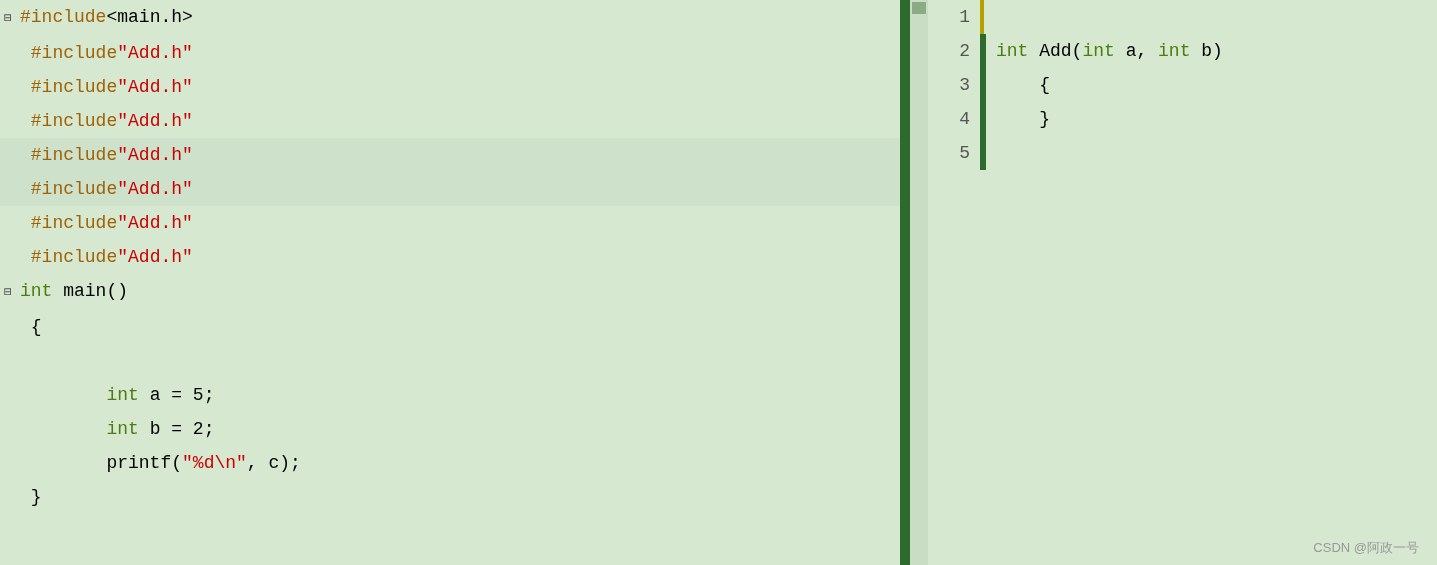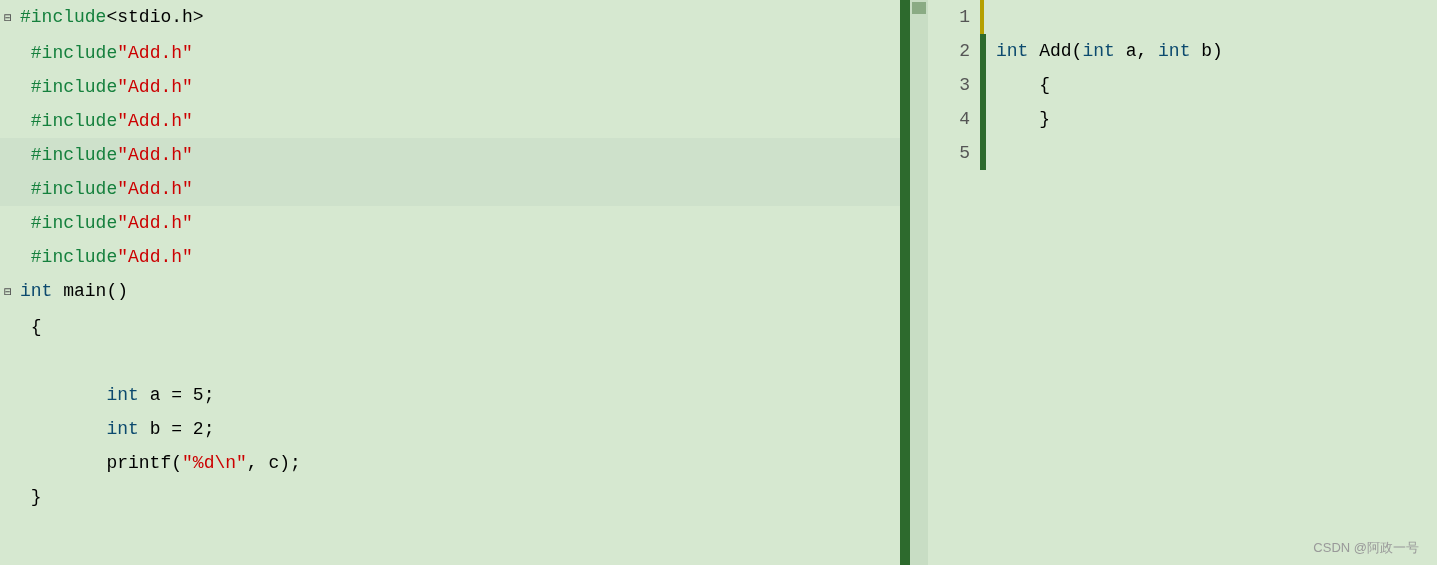--- a/index.html
+++ b/index.html
@@ -87,21 +87,21 @@
       font-size: 13px;
     }
   </style>
 </head>
 <body>
 
 <div class="editor-container">
 
   <div class="left-panel">
     <div class="code-area" id="left-code">
-        <div class="code-line"><span style="width: 16px; display: inline-block; color: rgb(85, 85, 85); font-size: 13px; cursor: pointer; flex-shrink: 0;">⊟</span><span><span class="kw-directive">#include</span><span>&lt;</span><span>stdio.h</span><span>&gt;</span></span></div>
+        <div class="code-line"><span style="width: 16px; display: inline-block; color: rgb(85, 85, 85); font-size: 13px; cursor: pointer; flex-shrink: 0;">⊟</span><span><span class="kw-directive">#include</span><span>&lt;</span><span>main.h</span><span>&gt;</span></span></div>
         <div class="code-line"><span style="width: 16px; display: inline-block; color: rgb(85, 85, 85); font-size: 13px; cursor: pointer; flex-shrink: 0;"></span><span><span> </span><span class="kw-directive">#include</span><span class="str-red">"Add.h"</span></span></div>
         <div class="code-line"><span style="width: 16px; display: inline-block; color: rgb(85, 85, 85); font-size: 13px; cursor: pointer; flex-shrink: 0;"></span><span><span> </span><span class="kw-directive">#include</span><span class="str-red">"Add.h"</span></span></div>
         <div class="code-line"><span style="width: 16px; display: inline-block; color: rgb(85, 85, 85); font-size: 13px; cursor: pointer; flex-shrink: 0;"></span><span><span> </span><span class="kw-directive">#include</span><span class="str-red">"Add.h"</span></span></div>
         <div class="code-line highlighted"><span style="width: 16px; display: inline-block; color: rgb(85, 85, 85); font-size: 13px; cursor: pointer; flex-shrink: 0;"></span><span><span> </span><span class="kw-directive">#include</span><span class="str-red">"Add.h"</span></span></div>
         <div class="code-line highlighted"><span style="width: 16px; display: inline-block; color: rgb(85, 85, 85); font-size: 13px; cursor: pointer; flex-shrink: 0;"></span><span><span> </span><span class="kw-directive">#include</span><span class="str-red">"Add.h"</span></span></div>
         <div class="code-line"><span style="width: 16px; display: inline-block; color: rgb(85, 85, 85); font-size: 13px; cursor: pointer; flex-shrink: 0;"></span><span><span> </span><span class="kw-directive">#include</span><span class="str-red">"Add.h"</span></span></div>
         <div class="code-line"><span style="width: 16px; display: inline-block; color: rgb(85, 85, 85); font-size: 13px; cursor: pointer; flex-shrink: 0;"></span><span><span> </span><span class="kw-directive">#include</span><span class="str-red">"Add.h"</span></span></div>
         <div class="code-line"><span style="width: 16px; display: inline-block; color: rgb(85, 85, 85); font-size: 13px; cursor: pointer; flex-shrink: 0;">⊟</span><span><span class="kw-int">int</span><span> main()</span></span></div>
         <div class="code-line"><span style="width: 16px; display: inline-block; color: rgb(85, 85, 85); font-size: 13px; cursor: pointer; flex-shrink: 0;"></span><span><span> {</span></span></div>
         <div class="code-line"><span style="width: 16px; display: inline-block; color: rgb(85, 85, 85); font-size: 13px; cursor: pointer; flex-shrink: 0;"></span><span><span></span></span></div>
@@ -136,16 +136,16 @@
           <div style="white-space: pre; min-height: 34px; line-height: 34px; font-size: 18px; font-family: &quot;Courier New&quot;, monospace;"><span class="kw-int">int</span><span> Add(</span><span class="kw-int">int</span><span> a, </span><span class="kw-int">int</span><span> b)</span></div>
           <div style="white-space: pre; min-height: 34px; line-height: 34px; font-size: 18px; font-family: &quot;Courier New&quot;, monospace;"><span>    {</span></div>
           <div style="white-space: pre; min-height: 34px; line-height: 34px; font-size: 18px; font-family: &quot;Courier New&quot;, monospace;"><span>    }</span></div>
         </div>
     </div>
     <div class="watermark">CSDN @阿政一号</div>
   </div>
 </div>
 
 <style>
-  .kw-int { color: #0c4a6e; }
-  .kw-directive { color: #15803d; }
+  .kw-int { color: #4d7c0f; }
+  .kw-directive { color: #a16207; }
   .str-red { color: #cc0000; }
 </style>
 
 </body></html>

